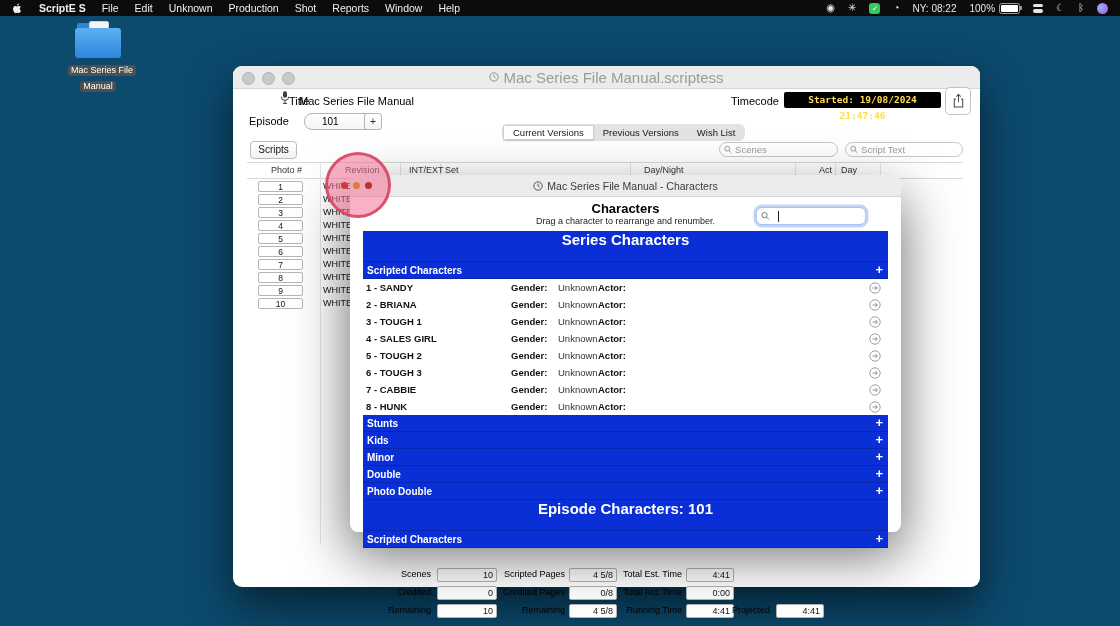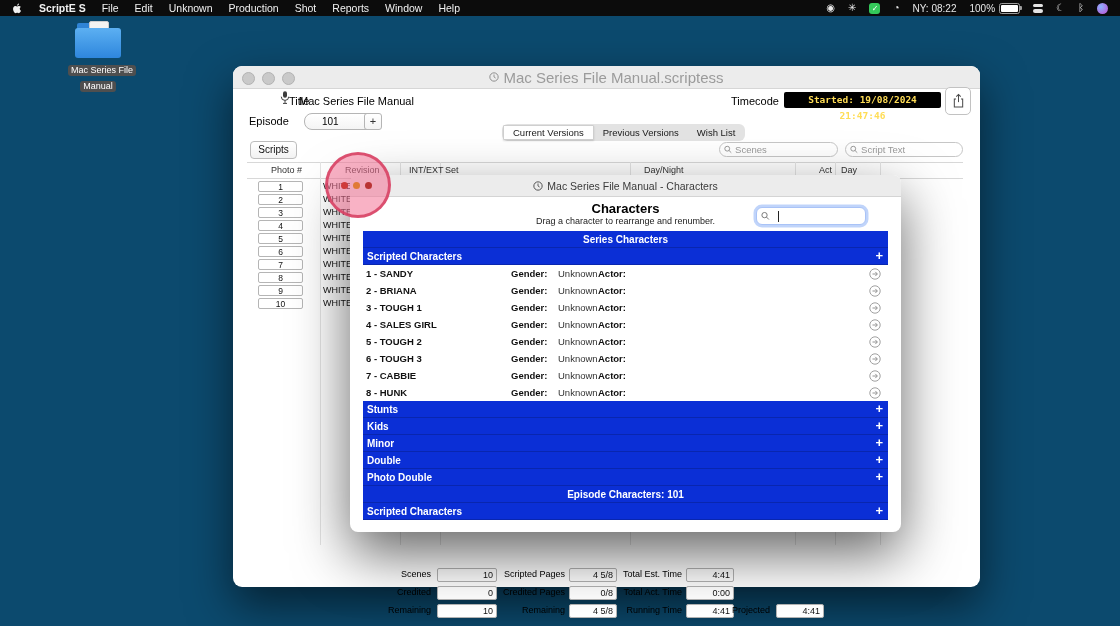--- a/index.html
+++ b/index.html
@@ -90,21 +90,21 @@
   .d-sub{position:absolute;left:0;right:0;top:41px;text-align:center;font-size:9px;color:#222;}
   .d-search{position:absolute;left:406px;top:32px;width:110px;height:18px;border:1px solid #a9c3f7;border-radius:6px;
             background:#fff;box-shadow:0 0 0 2.5px rgba(115,160,245,.45);display:flex;align-items:center;
             padding:0 4px;box-sizing:border-box;}
   .d-search input{border:none;outline:none;width:100%;font-size:10px;background:transparent;padding:0 0 0 3px;}
   .caret{width:1px;height:11px;background:#222;position:absolute;left:21px;top:3px;}
   .roster{position:absolute;left:13px;top:56px;width:525px;}
   .brow{height:17px;background:#0b2fd6;color:#fff;font-weight:bold;font-size:10px;line-height:17px;
         display:flex;justify-content:space-between;padding:0 5px 0 4px;box-shadow:inset 0 -1px rgba(0,0,0,.18);}
   .brow .plus{font-size:13px;line-height:16px;font-weight:bold;}
-  .bhead{height:17px;background:#0b2fd6;color:#fff;font-weight:bold;font-size:10px;line-height:17px;
+  .bhead{height:31px;background:#0b2fd6;color:#fff;font-weight:bold;font-size:15px;line-height:17px;
          text-align:center;box-shadow:inset 0 -1px rgba(0,0,0,.18);}
   .crow{position:relative;height:17px;background:#fff;font-size:9.5px;line-height:17px;color:#111;}
   .crow .nm{position:absolute;left:3px;font-weight:bold;}
   .crow .gl{position:absolute;left:148px;font-weight:bold;}
   .crow .gv{position:absolute;left:187px;color:#333;margin-left:8px;}
   .crow .al{position:absolute;left:235px;font-weight:bold;}
   .crow .det{position:absolute;left:506px;top:3px;}
 
   
   .click-ring{position:absolute;left:325px;top:152px;width:66px;height:66px;border-radius:50%;

